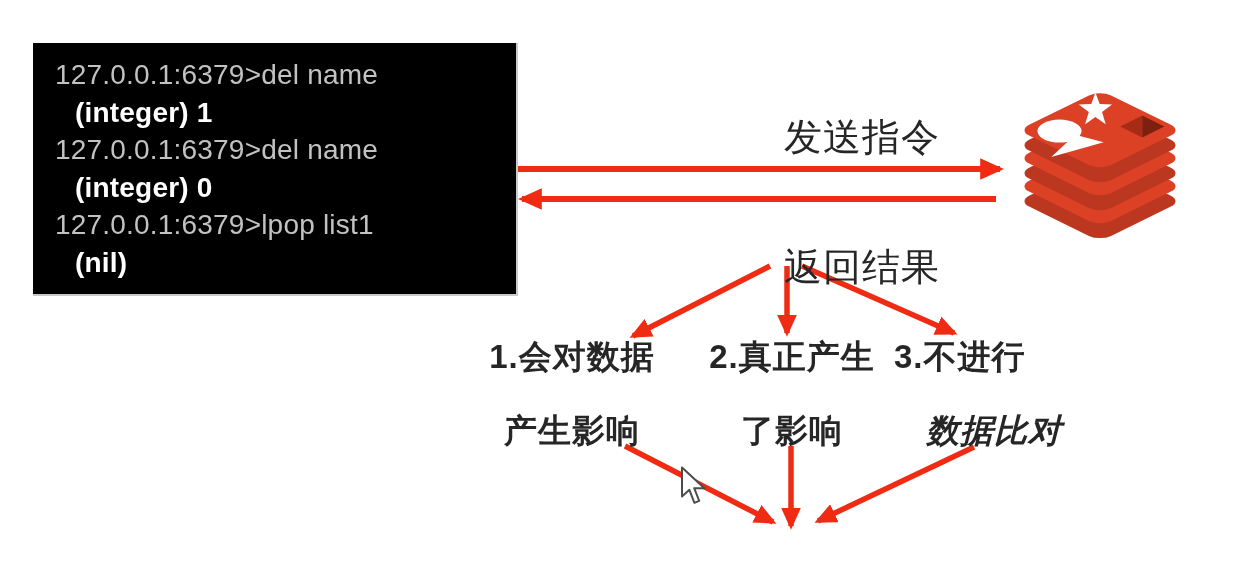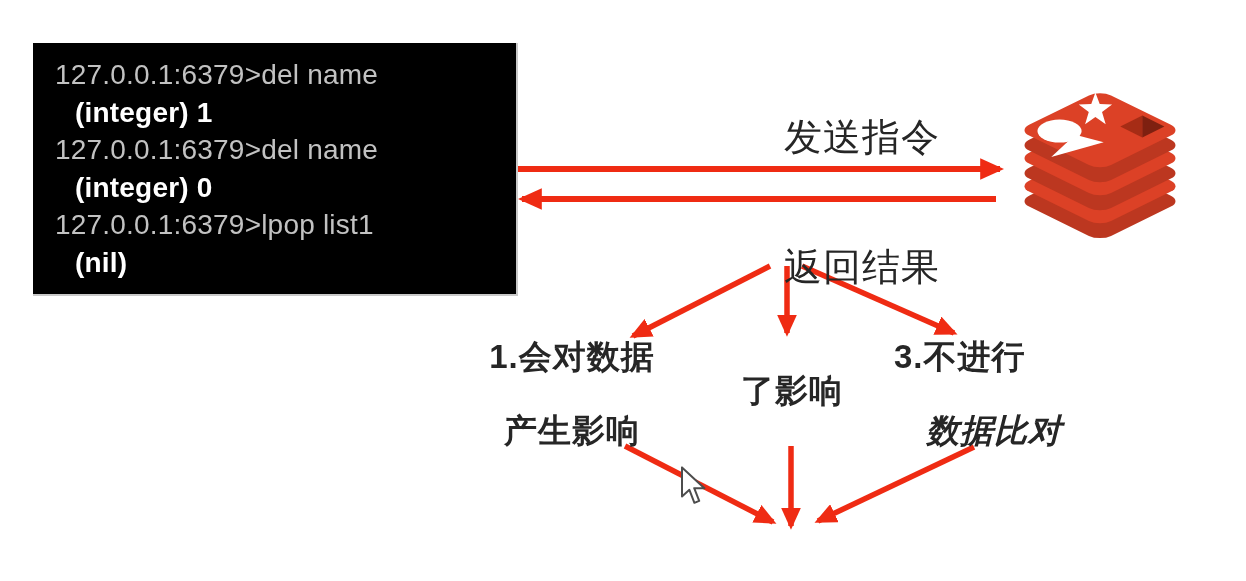--- a/index.html
+++ b/index.html
@@ -141,20 +141,21 @@
       <path d="M122,46 L146,34 L146,58 Z" fill="var(--logo-hole-left, #a62c15)"></path>
       <path d="M146,34 L170,46 L146,58 Z" fill="var(--logo-hole-right, #7e2010)"></path>
     </g>
   </svg>
 
   <div class="branch branch-1">
     <div class="bline bline1">1.会对数据</div>
     <div class="bline bline2">产生影响</div>
   </div>
   <div class="branch branch-2">
+    <div class="bline bline1">2.真正产生</div>
     <div class="bline bline2">了影响</div>
   </div>
   <div class="branch branch-3">
     <div class="bline bline1">3.不进行</div>
     <div class="bline bline2">数据比对</div>
   </div>
 
 
   <svg class="cursor-svg" width="27" height="40" viewBox="0 0 13.5 20">
     <path d="M1,0.7 L1,15.2 L4.7,11.9 L7.2,18.4 L9.6,17.4 L7.1,11.1 L12.2,11.1 Z" fill="#ffffff" stroke="#4d4d4d" stroke-width="1" stroke-linejoin="round"></path>

